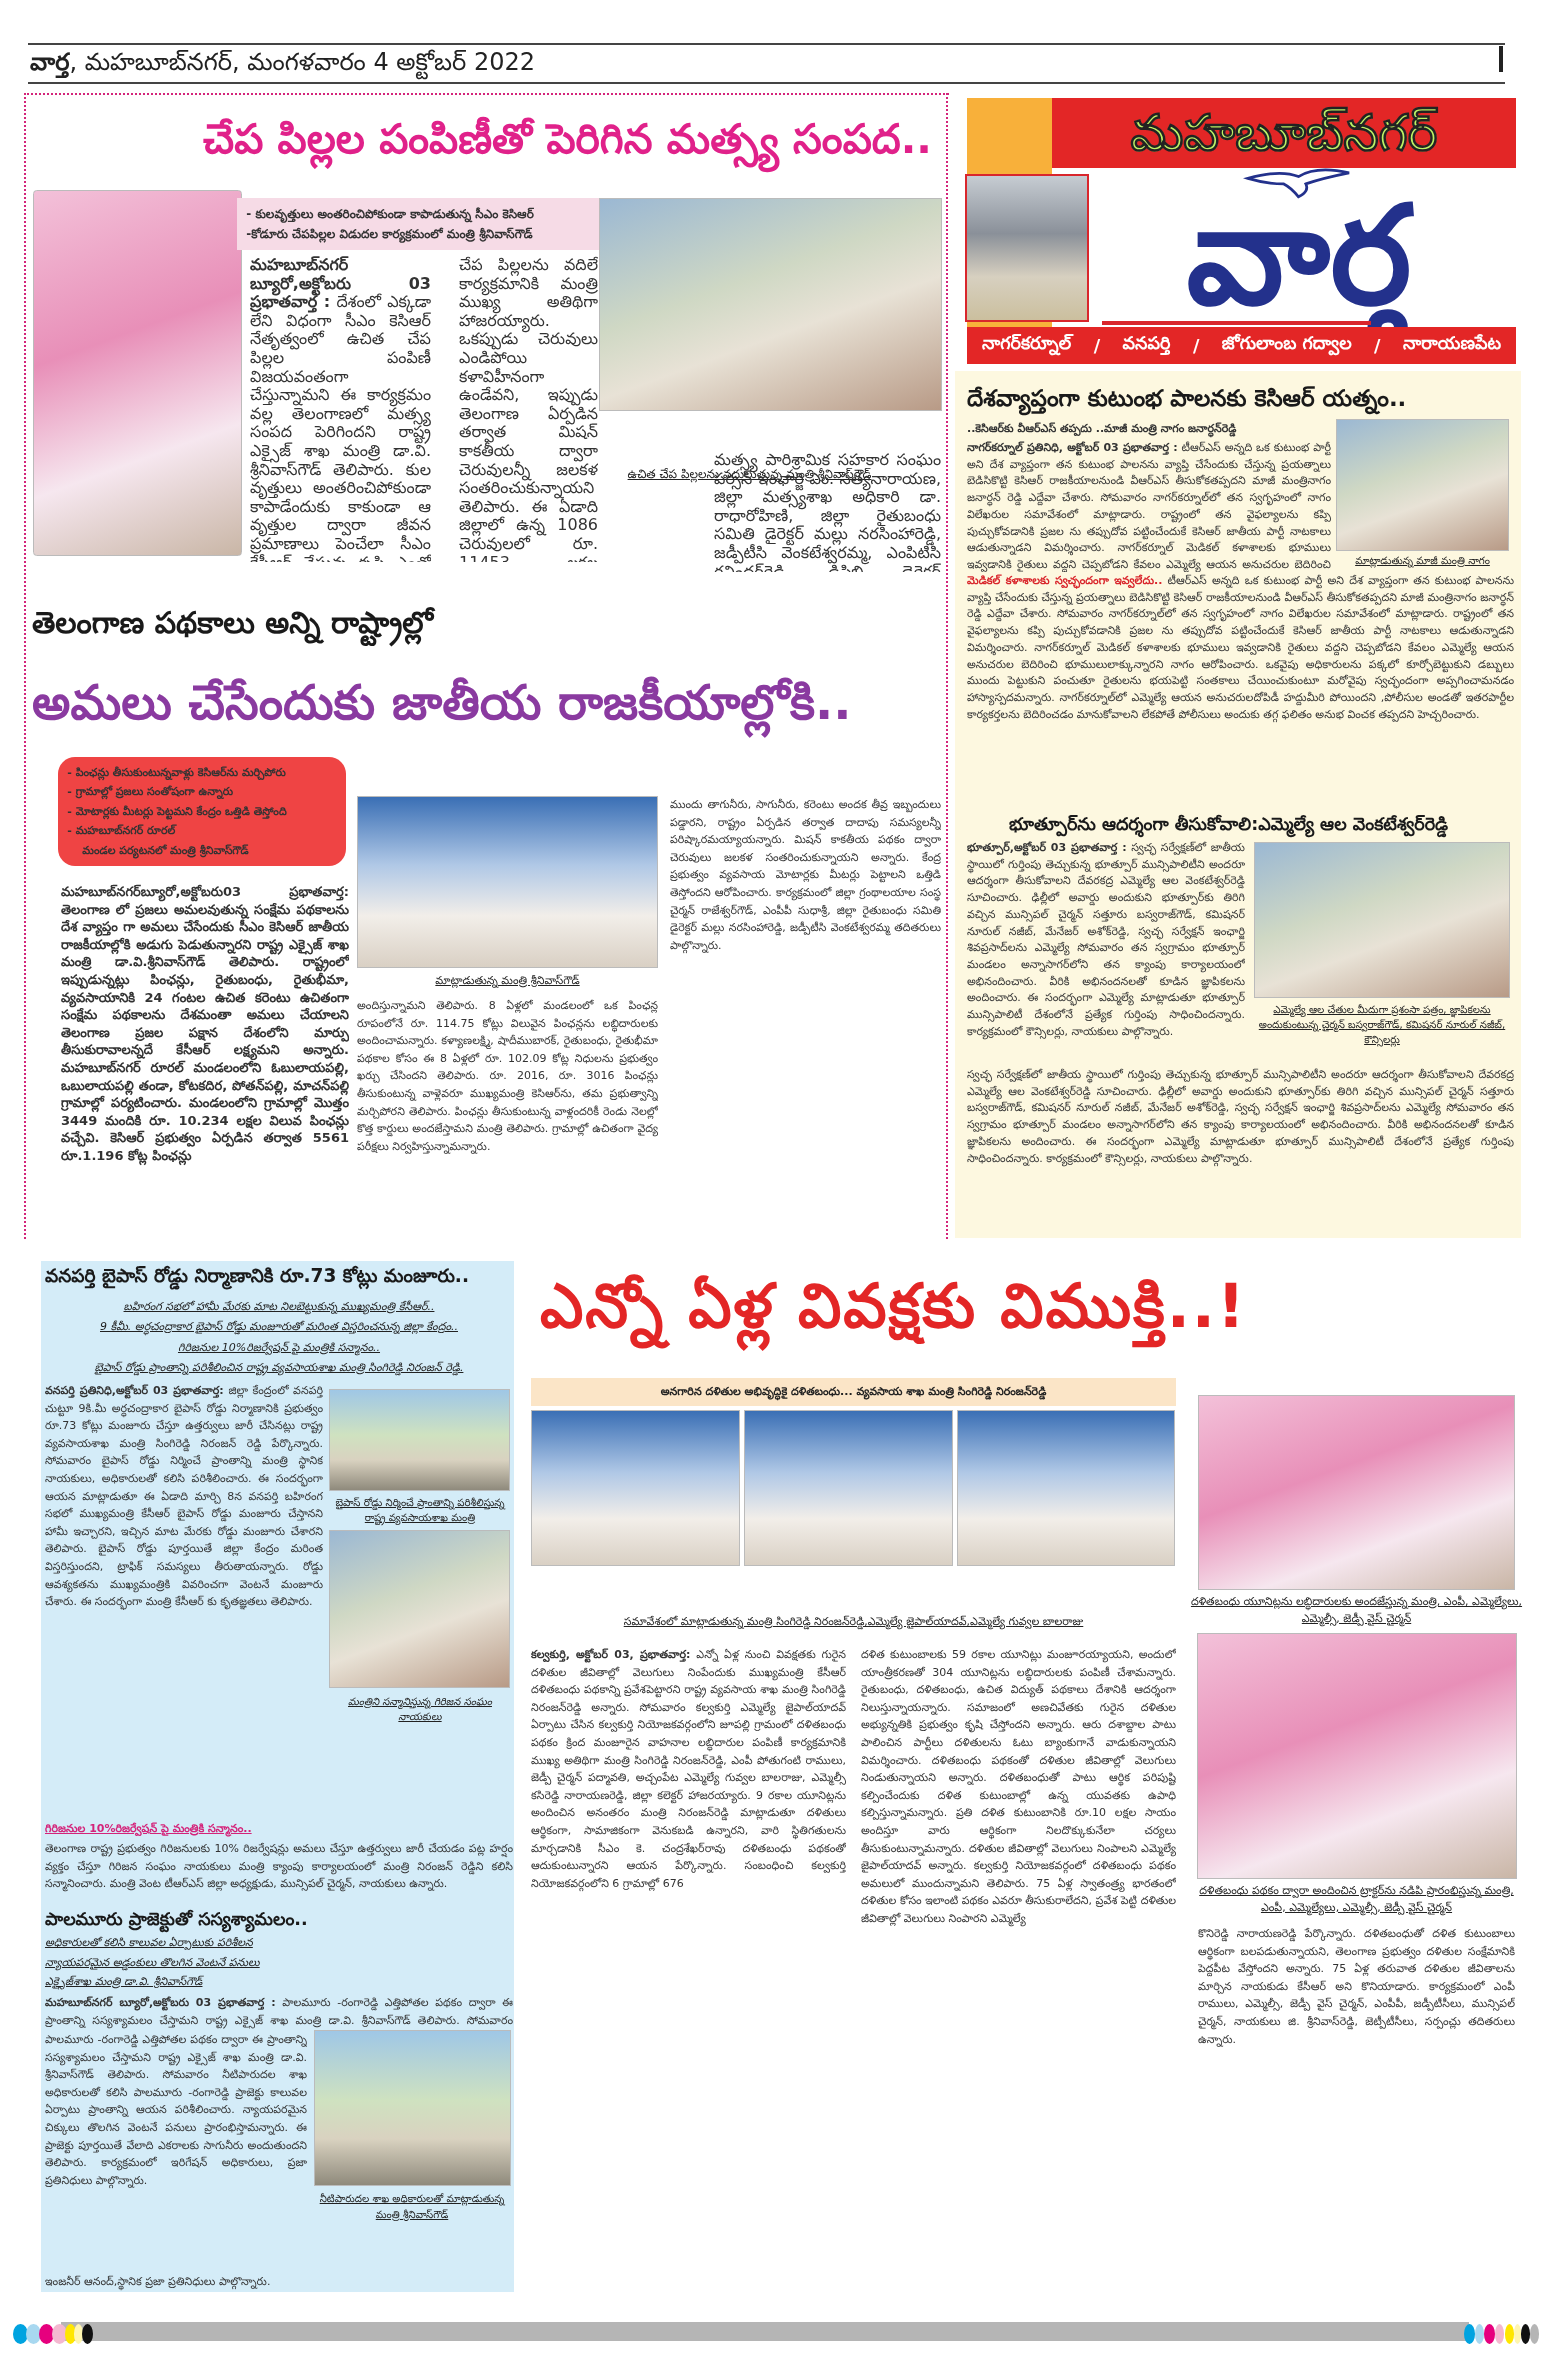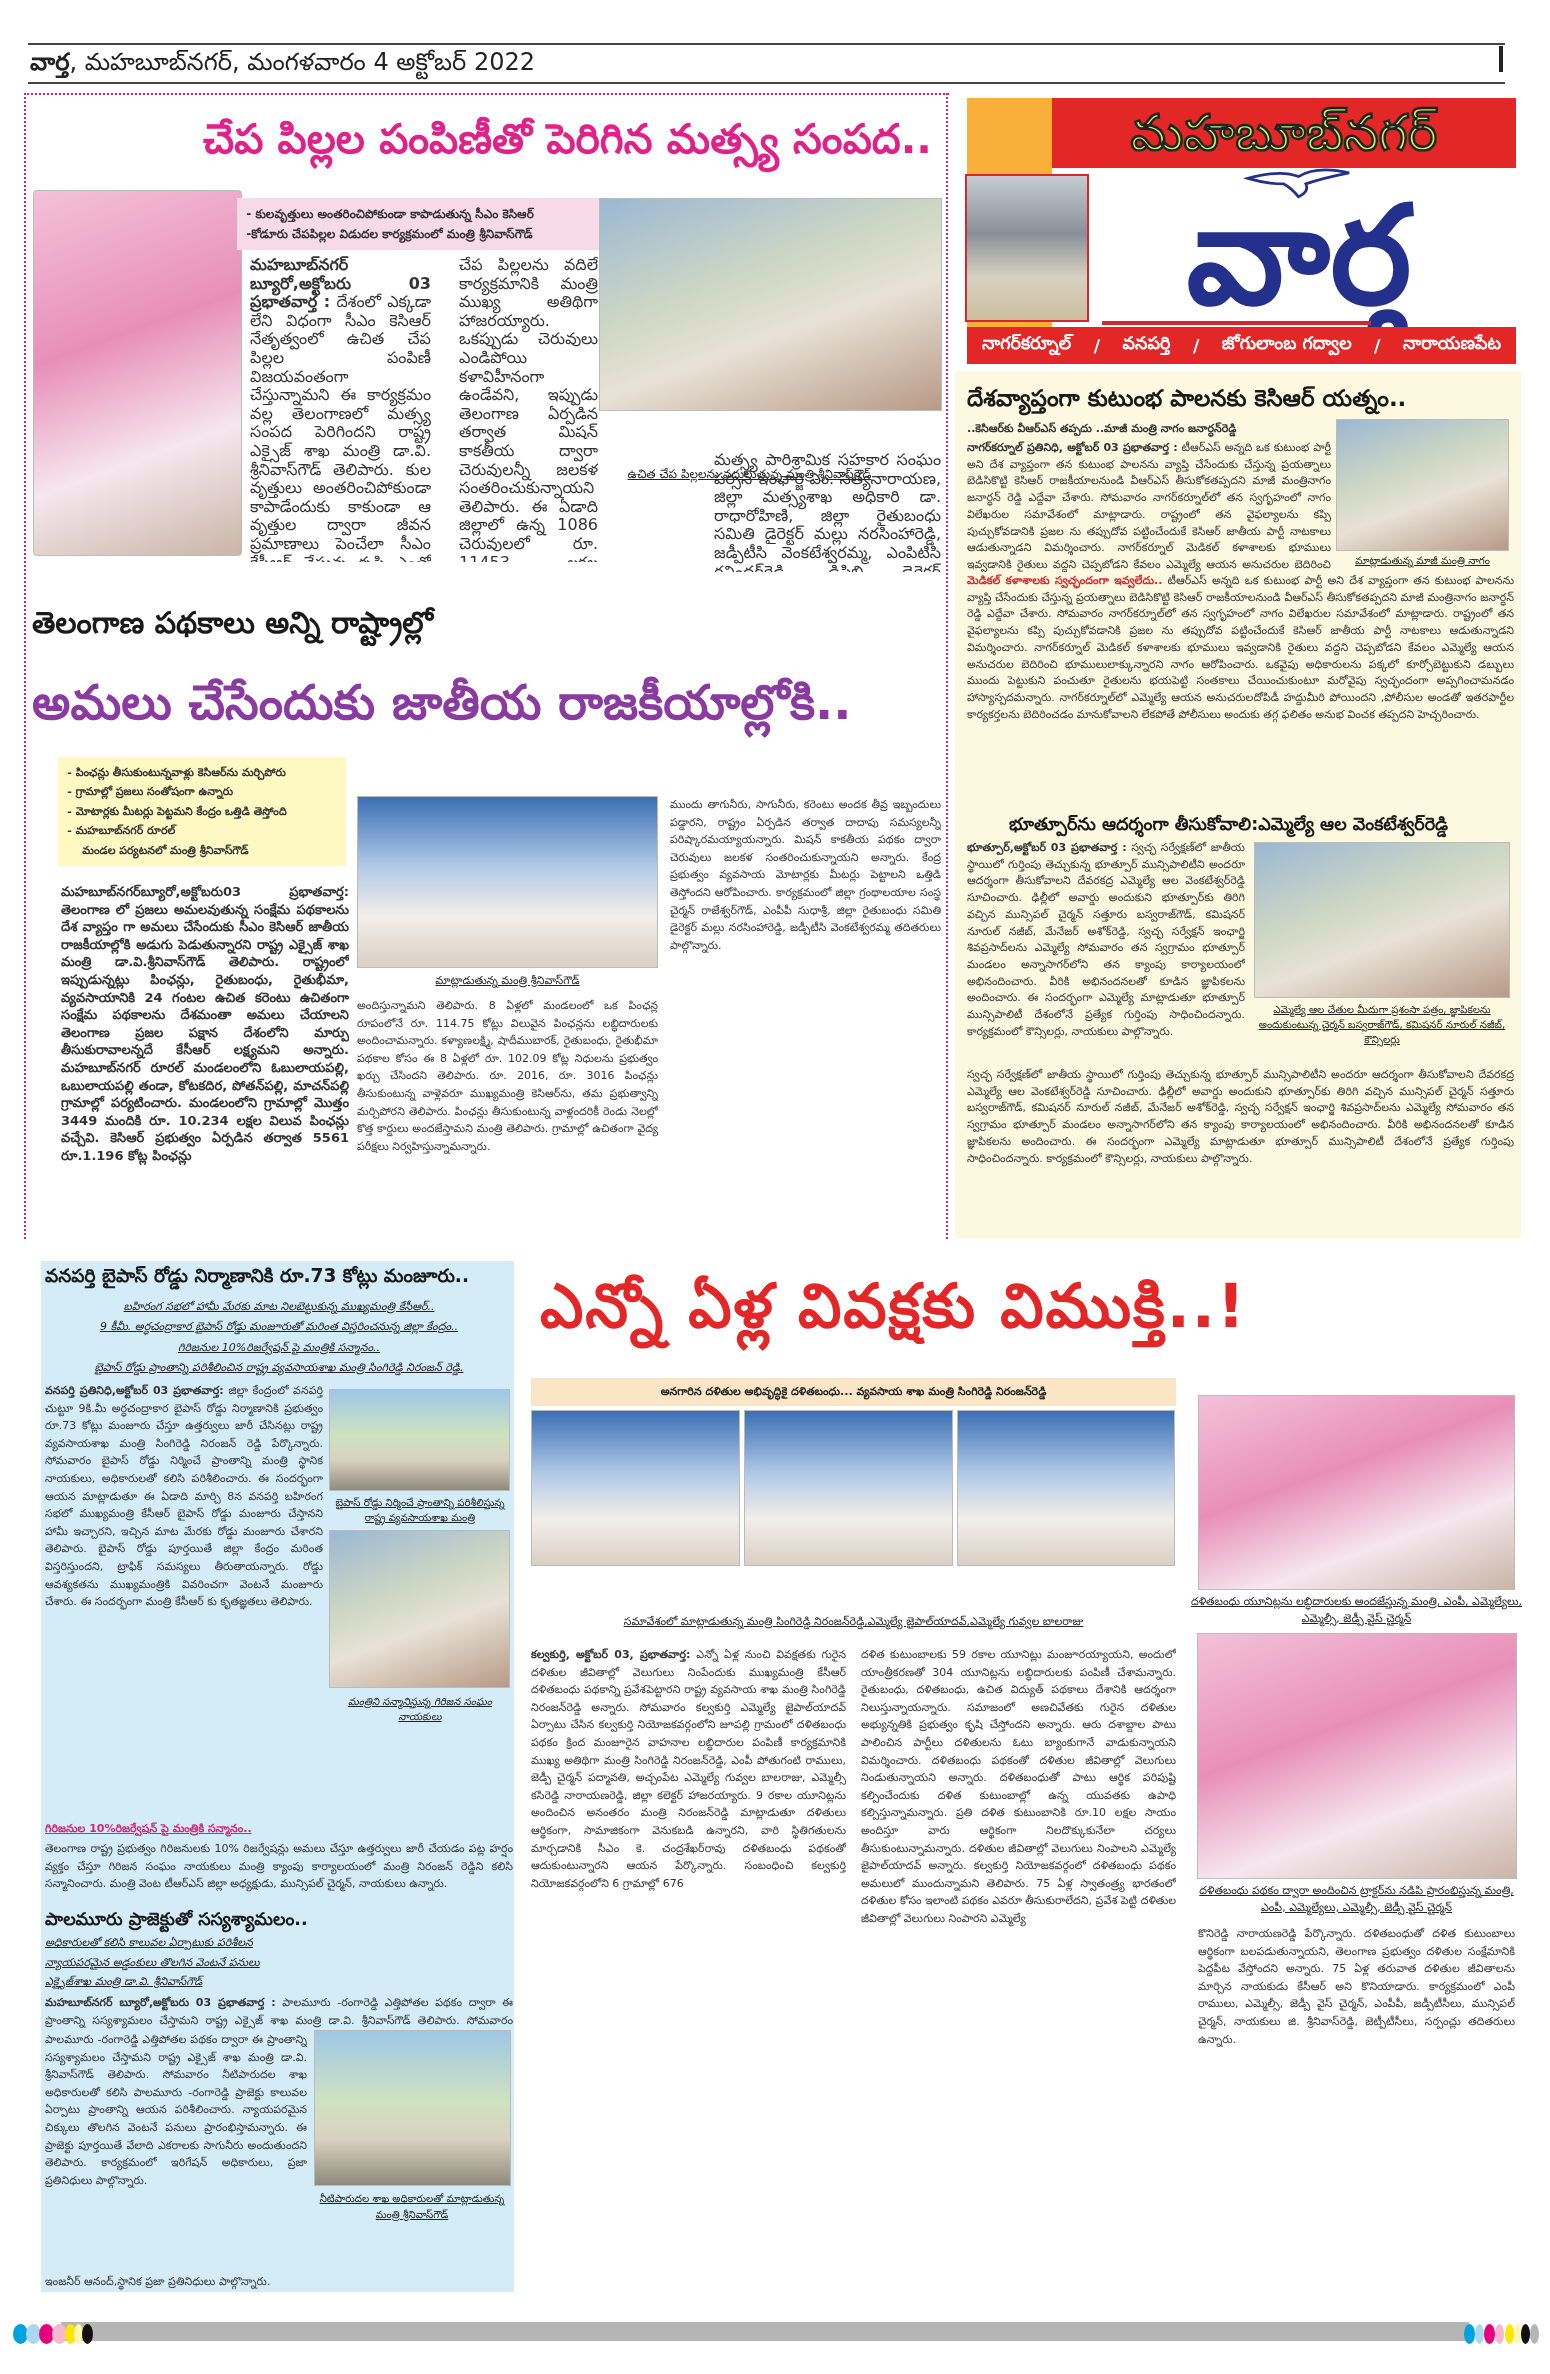--- a/index.html
+++ b/index.html
@@ -17,21 +17,21 @@
   .red-head { color: #e32626; font-weight: 900; letter-spacing: 1.9px; }
   .dark-head { color: #1a1a1a; font-weight: 700; }
   .body-text { font-size: 16px; line-height: 18.6px; color: #333; text-align: justify; overflow: hidden; }
   .caption { font-size: 12px; text-decoration: underline; text-align: center; color: #222; }
   .photo { background: linear-gradient(160deg, #9bb8d3 0%, #cfd8c4 40%, #e8e2d6 60%, #b89a86 100%); border: 0.9px solid #bbb; }
   .photo.pink { background: linear-gradient(160deg, #f3c1d9 0%, #e88fb8 40%, #f6e7ef 70%, #c9b6a6 100%); }
   .photo.field { background: linear-gradient(180deg, #9fc7e6 0%, #cfe2c0 45%, #d9d2c0 70%, #8f8a7c 100%); }
   .photo.stage { background: linear-gradient(180deg, #3a6fb5 0%, #b0c8e6 40%, #f2eee9 70%, #d9d0c4 100%); }
   .photo.dam { background: linear-gradient(180deg, #c6ccd2 0%, #8a9099 40%, #d7d0c0 70%, #cbbf9e 100%); border: 2.8px solid #d9262c; }
   .highlights { background: #f6dbe6; padding: 5.6px 9.3px; font-size: 13px; line-height: 22px; font-weight: 700; color: #333; }
-  .highlights.lav { background: #fef9c3; }
+  .highlights.lav { background: #ef4444; border-radius: 17px; }
   .bluebox { background: #d4ecf8; }
   .yellowbox { background: #fdf8e0; }
   .line { display: block; }
   .masthead-red { background: #e32626; }
   .masthead-orange { background: #f8b03a; }
   .reg-dot { position: absolute; width: 15px; height: 20.4px; border-radius: 50%; top: 2324px; }
   .reg-bar { position: absolute; top: 2322px; height: 18.6px; background: #b5b5b5; left: 61px; right: 82px; }
 </style>
 </head>
 <body>

